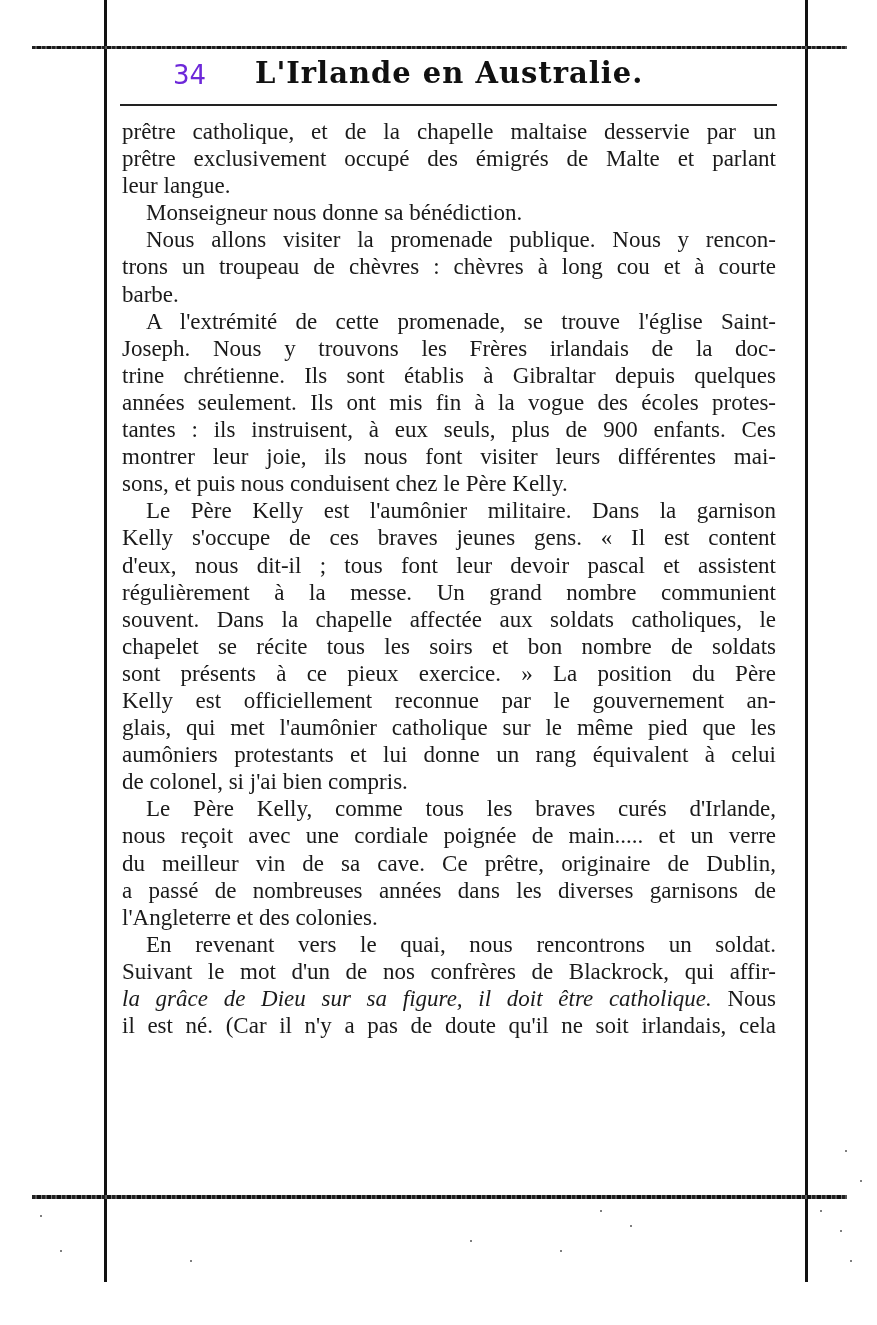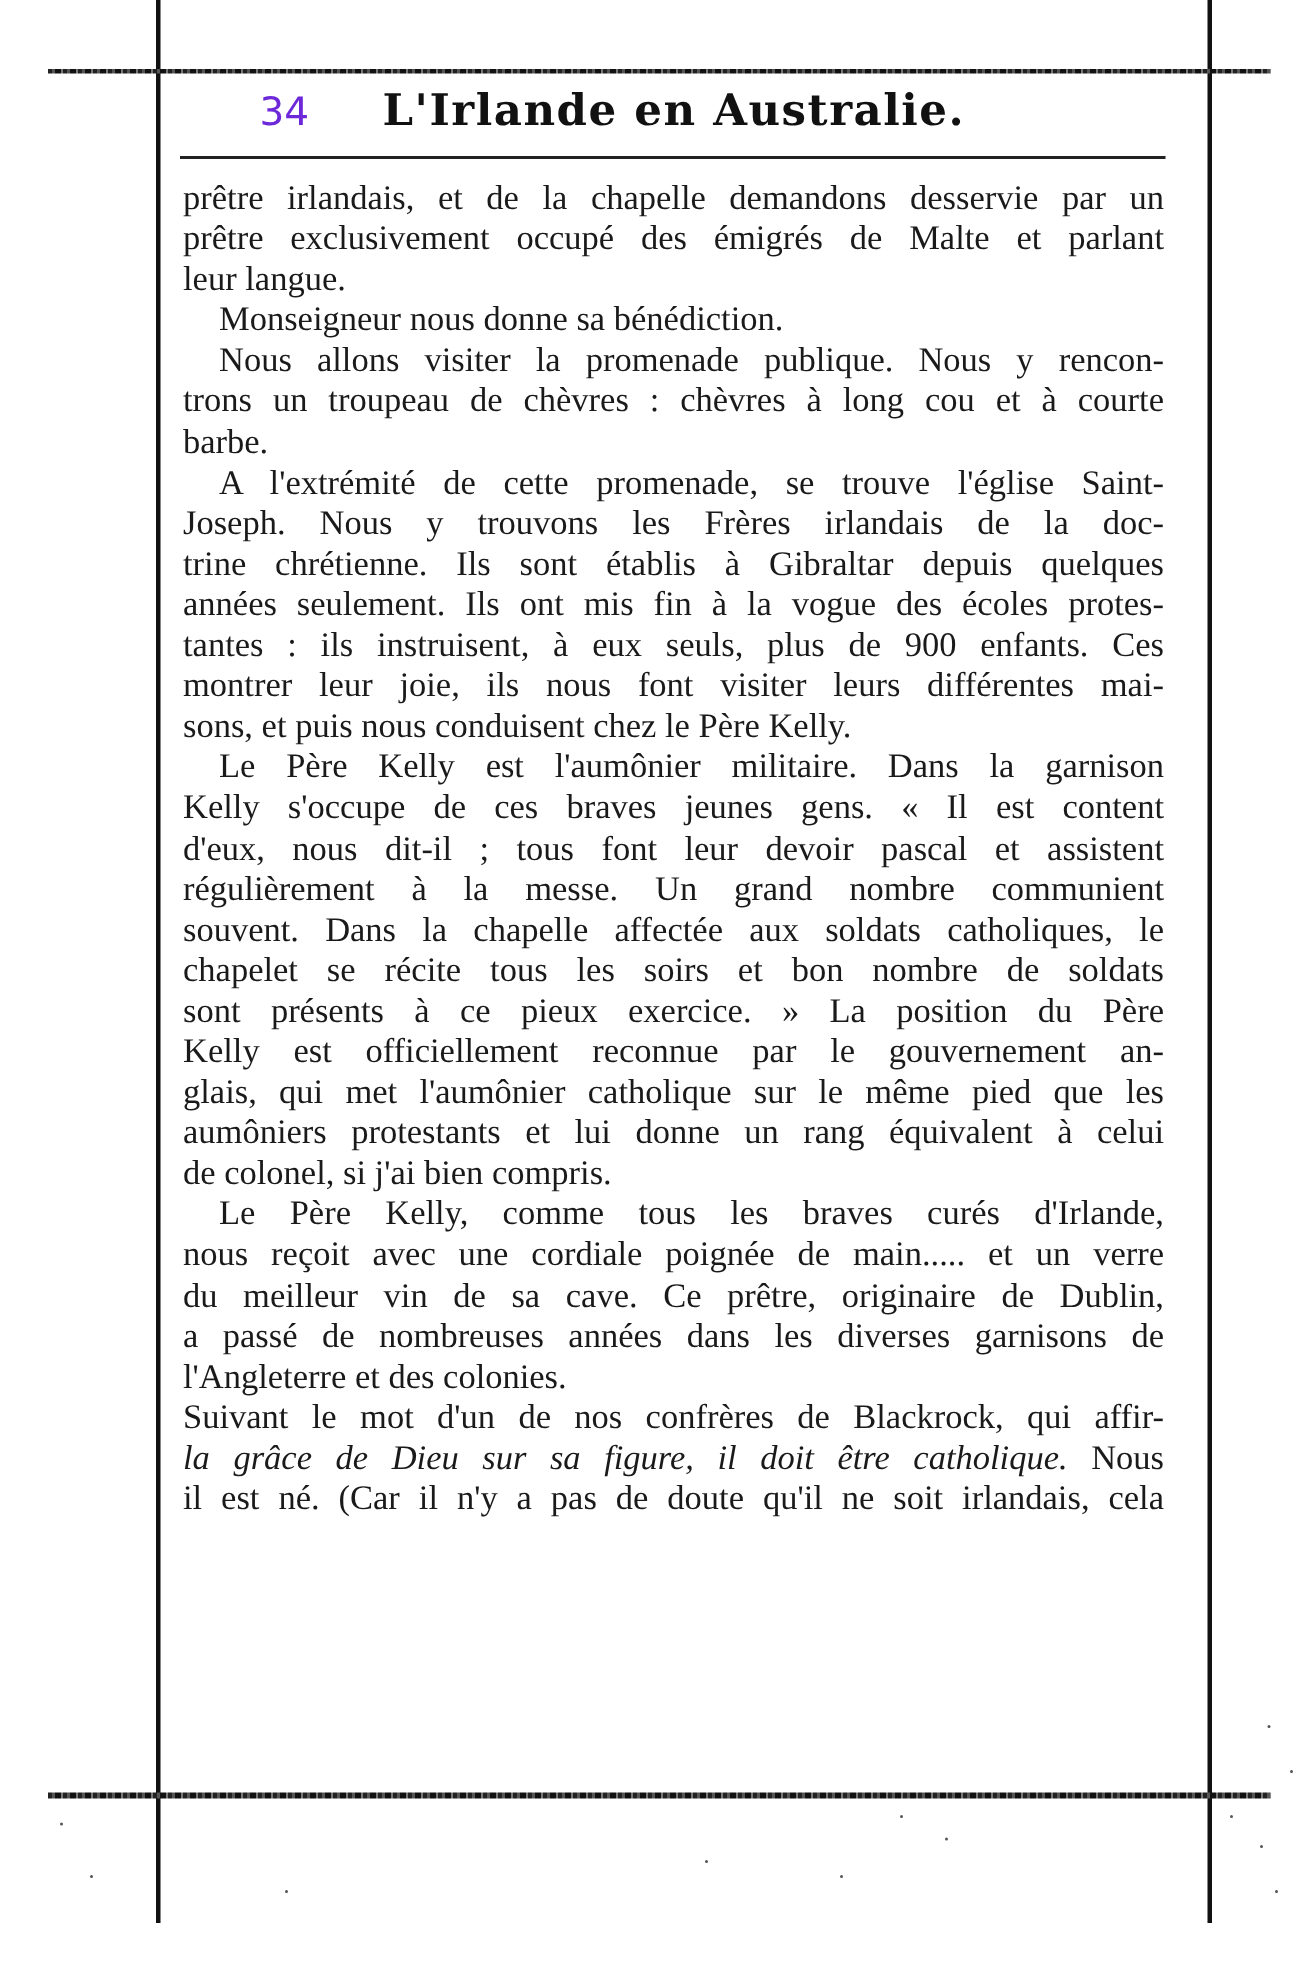--- a/index.html
+++ b/index.html
@@ -29,21 +29,21 @@
 <div class="hrule top"></div>
 <div class="hrule bottom"></div>
 
 <div class="header">
   <span class="pagenum">34</span>
   <span class="runtitle">L'Irlande en Australie.</span>
 </div>
 <div class="header-rule"></div>
 
 <div class="body-text" id="body-text">
-    <div class="line">prêtre irlandais, et de la chapelle demandons desservie par un</div>
+    <div class="line">prêtre catholique, et de la chapelle maltaise desservie par un</div>
     <div class="line">prêtre exclusivement occupé des émigrés de Malte et parlant</div>
     <div class="line last">leur langue.</div>
     <div class="line indent last">Monseigneur nous donne sa bénédiction.</div>
     <div class="line indent">Nous allons visiter la promenade publique. Nous y rencon-</div>
     <div class="line">trons un troupeau de chèvres : chèvres à long cou et à courte</div>
     <div class="line last">barbe.</div>
     <div class="line indent">A l'extrémité de cette promenade, se trouve l'église Saint-</div>
     <div class="line">Joseph. Nous y trouvons les Frères irlandais de la doc-</div>
     <div class="line">trine chrétienne. Ils sont établis à Gibraltar depuis quelques</div>
     <div class="line">années seulement. Ils ont mis fin à la vogue des écoles protes-</div>
@@ -59,20 +59,21 @@
     <div class="line">sont présents à ce pieux exercice. » La position du Père</div>
     <div class="line">Kelly est officiellement reconnue par le gouvernement an-</div>
     <div class="line">glais, qui met l'aumônier catholique sur le même pied que les</div>
     <div class="line">aumôniers protestants et lui donne un rang équivalent à celui</div>
     <div class="line last">de colonel, si j'ai bien compris.</div>
     <div class="line indent">Le Père Kelly, comme tous les braves curés d'Irlande,</div>
     <div class="line">nous reçoit avec une cordiale poignée de main..... et un verre</div>
     <div class="line">du meilleur vin de sa cave. Ce prêtre, originaire de Dublin,</div>
     <div class="line">a passé de nombreuses années dans les diverses garnisons de</div>
     <div class="line last">l'Angleterre et des colonies.</div>
+    <div class="line indent">En revenant vers le quai, nous rencontrons un soldat.</div>
     <div class="line">Suivant le mot d'un de nos confrères de Blackrock, qui affir-</div>
     <div class="line"><span class="italic">la grâce de Dieu sur sa figure, il doit être catholique.</span><span> Nous</span></div>
     <div class="line">il est né. (Car il n'y a pas de doute qu'il ne soit irlandais, cela</div>
   </div>
 
 <div class="speck" style="left: 820px; top: 1210px; width: 2px; height: 2px;"></div>
 <div class="speck" style="left: 840px; top: 1230px; width: 2px; height: 2px;"></div>
 <div class="speck" style="left: 850px; top: 1260px; width: 2px; height: 2px;"></div>
 <div class="speck" style="left: 600px; top: 1210px; width: 2px; height: 2px;"></div>
 <div class="speck" style="left: 630px; top: 1225px; width: 2px; height: 2px;"></div>

